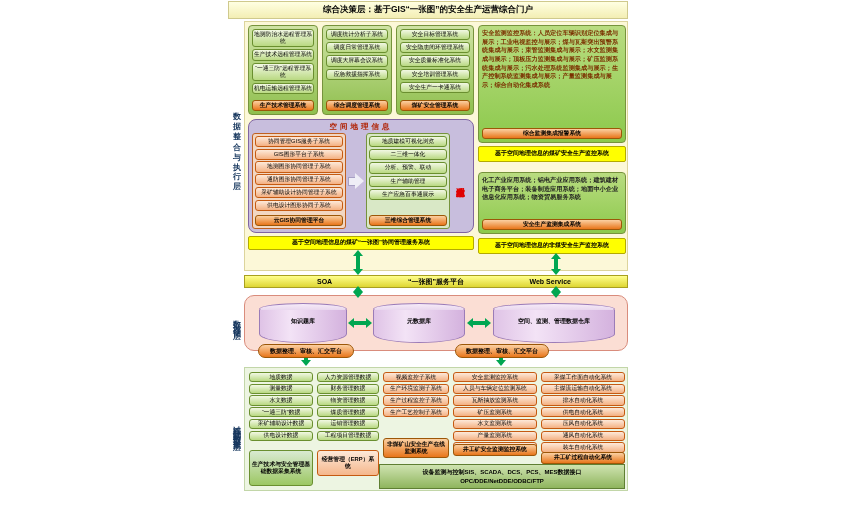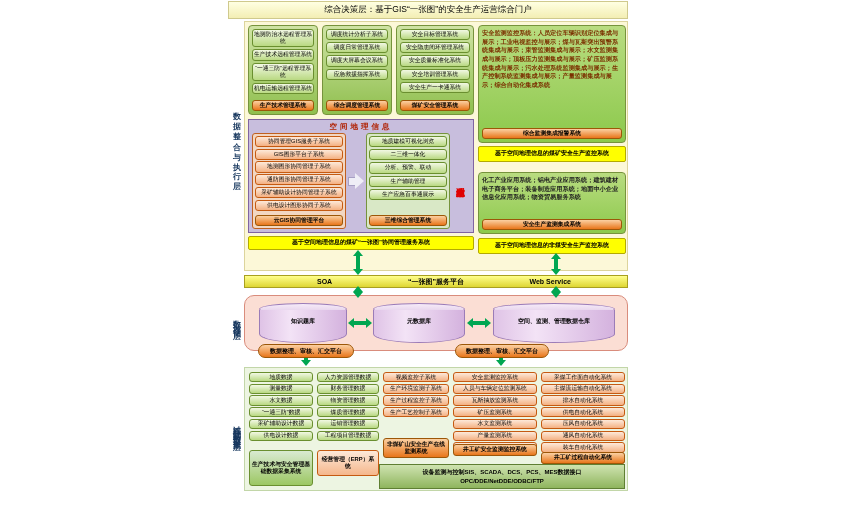--- a/index.html
+++ b/index.html
@@ -3,21 +3,21 @@
 <meta charset="utf-8">
 <style>
   * { margin:0; padding:0; box-sizing:border-box; }
   html,body { width:856px; height:514px; background:#fff; }
   body { font-family:"Liberation Sans","DejaVu Sans",sans-serif; color:#000; }
   .stage { position:relative; width:856px; height:514px; background:#fff; overflow:hidden; }
   .diagram { position:absolute; left:228px; top:1px; width:400px; height:512px; }
 
   .strip { position:absolute; left:0; width:400px; background:linear-gradient(#ffffe2,#f3eeb4);
            border:1px solid #cfc98d; display:flex; align-items:center; justify-content:center;
-           font-weight:normal; }
+           font-weight:bold; }
   .strip.hdr { top:0; height:18px; font-size:8.5px; }
   .strip.ftr { top:494px; height:17px; font-size:7.5px; }
 
   .rail { position:absolute; left:0; width:15px; display:flex; align-items:center; justify-content:center;
           writing-mode:vertical-rl; text-orientation:upright; font-weight:bold; color:#17375e; font-size:8px; }
   .rail-int { top:20px; height:250px; letter-spacing:10px; }
   .rail-sto { top:290px; height:60px; letter-spacing:3px; }
   .rail-pro { top:366px; height:124px; letter-spacing:2px; }
 
   .layer1 { position:absolute; left:16px; top:20px; width:384px; height:250px;
@@ -40,21 +40,21 @@
   .p4body { flex:1; font-size:6.2px; line-height:1.4; font-weight:bold; color:#7b3000; }
 
   .bar-y { position:absolute; background:#ffff00; border:1px solid #b4aa00; border-radius:2px;
            font-size:6px; font-weight:bold; text-align:center; display:flex; align-items:center;
            justify-content:center; padding:1px 3px; line-height:1.25; }
   .p4banner { left:233px; top:124px; width:148px; height:16px; }
   .spbanner { left:3px; top:214px; width:226px; height:14px; }
   .indbanner { left:233px; top:216px; width:148px; height:16px; }
 
   .spatial { position:absolute; left:3px; top:97px; width:226px; height:114px; background:#c8bedd;
-             border:1px solid #8064a2; border-radius:0; padding:2px 3px; }
+             border:1px solid #8064a2; border-radius:8px; padding:2px 3px; }
   .spatial .title { text-align:center; font-size:7.5px; font-weight:bold; color:#b02000; letter-spacing:3px; height:11px; }
   .spatial .row { display:flex; align-items:stretch; gap:2px; height:96px; }
   .gisbox { flex:0 0 94px; background:#f2d7c2; border:1px solid #c06020; border-radius:3px; padding:2px;
             display:flex; flex-direction:column; gap:1.5px; overflow:hidden; }
   .viewbox { flex:0 0 84px; background:#d9e8c6; border:1px solid #76933c; border-radius:3px; padding:2px;
              display:flex; flex-direction:column; gap:2px; overflow:hidden; }
   .sidelabel { flex:1; writing-mode:vertical-rl; text-orientation:upright; color:#e00000; font-weight:bold;
                font-size:8.5px; display:flex; align-items:center; justify-content:center; }
   .bigarr { flex:0 0 16px; display:flex; align-items:center; align-self:center; height:20px; }
   .bigarr .sh { width:7px; height:9px; background:#efeef6; border:1px solid #a79fc4; border-right:none; }

